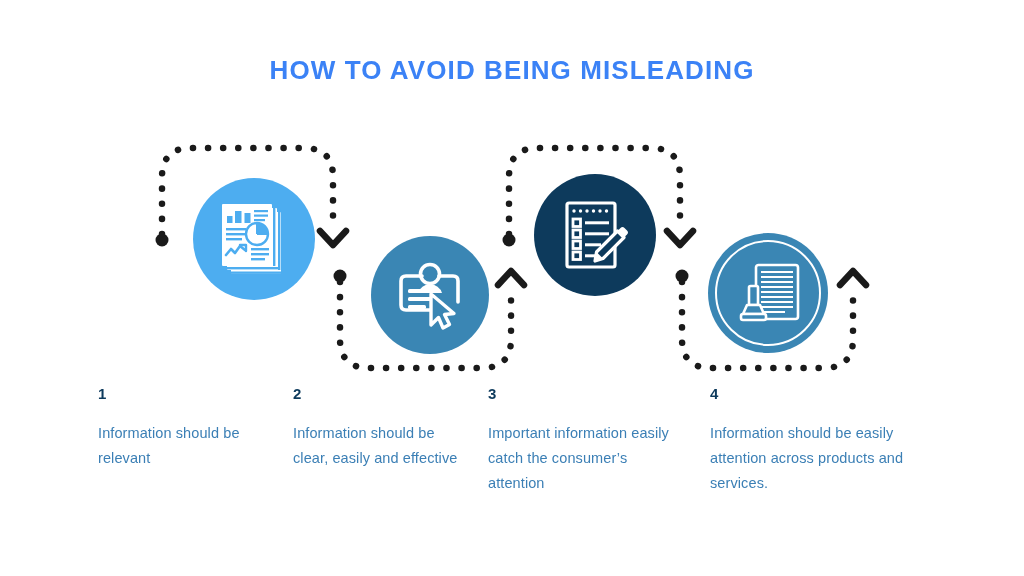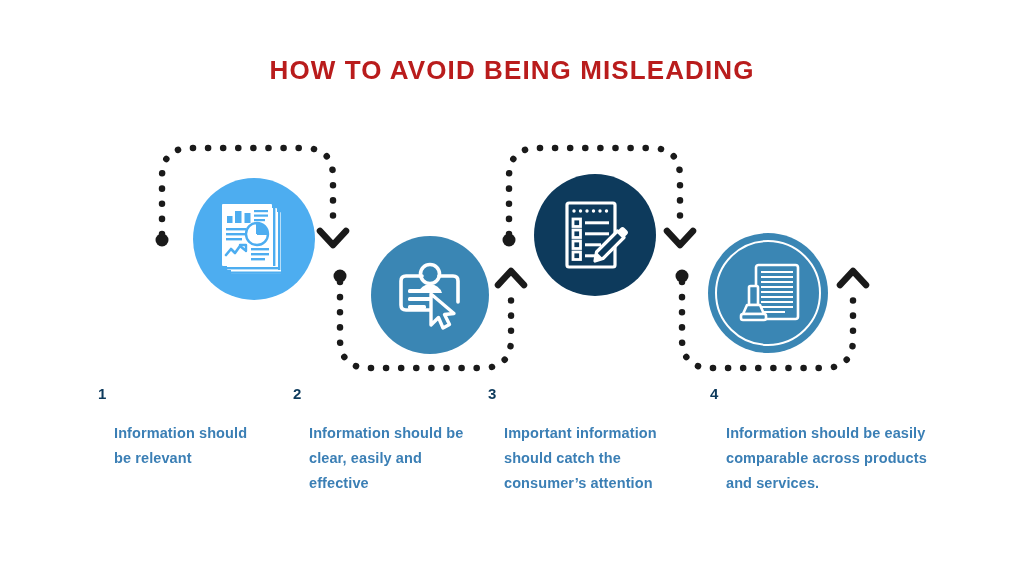--- a/index.html
+++ b/index.html
@@ -19,21 +19,21 @@
   
   #title {
     position: absolute;
     left: 0;
     top: 55px;
     width: 1024px;
     text-align: center;
     font-size: 26px;
     font-weight: bold;
     letter-spacing: 1.1px;
-    color: #b91c1c;
+    color: #3b82f6;
     font-family: "Liberation Sans", sans-serif;
   }
 
   
   #connectors {
     position: absolute;
     left: 0;
     top: 0;
     width: 1024px;
     height: 576px;
@@ -63,25 +63,24 @@
   }
   .step-num {
     font-size: 15px;
     font-weight: bold;
     color: #0d3a5c;
     line-height: 1;
     margin-bottom: 20px;
   }
   .step-text {
     font-size: 14.5px;
-    font-weight: bold;
+    font-weight: normal;
     color: #3b7fb5;
     line-height: 1.72;
     letter-spacing: 0.1px;
-    margin-left: 16px;
   }
 </style>
 </head>
 <body>
 
 <div id="title">HOW TO AVOID BEING MISLEADING</div>
 
 <svg id="connectors" viewBox="0 0 1024 576" xmlns="http://www.w3.org/2000/svg">
 
   <g>
@@ -245,19 +244,19 @@
   <div class="step-text">Information should be relevant</div>
 </div>
 
 <div class="step" style="left:293px; width:180px;">
   <div class="step-num">2</div>
   <div class="step-text">Information should be clear, easily and effective</div>
 </div>
 
 <div class="step" style="left:488px; width:190px;">
   <div class="step-num">3</div>
-  <div class="step-text">Important information should catch the consumer’s attention</div>
+  <div class="step-text">Important information easily catch the consumer’s attention</div>
 </div>
 
 <div class="step" style="left:710px; width:225px;">
   <div class="step-num">4</div>
-  <div class="step-text">Information should be easily comparable across products and services.</div>
+  <div class="step-text">Information should be easily attention across products and services.</div>
 </div>
 
 </body></html>

